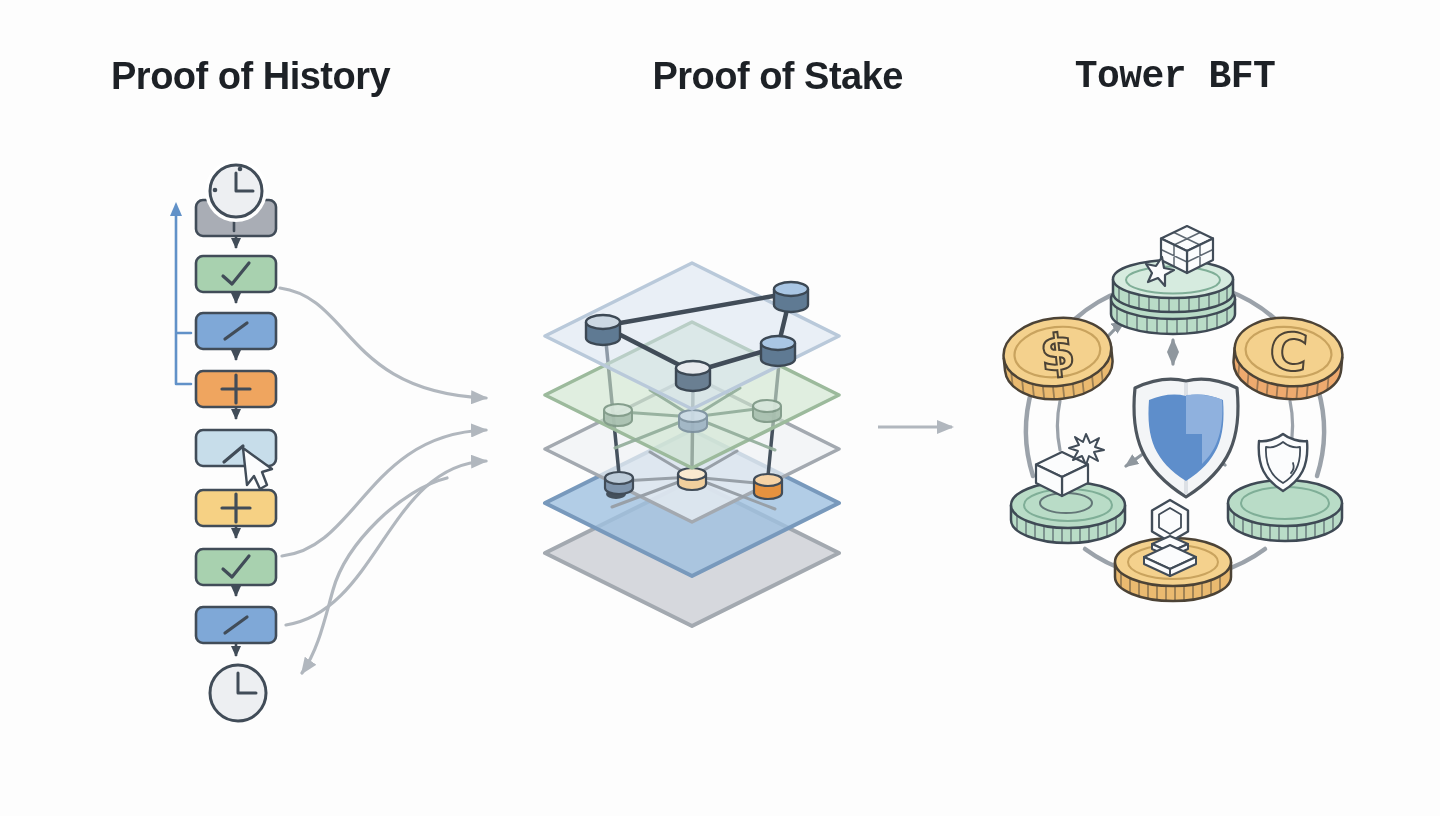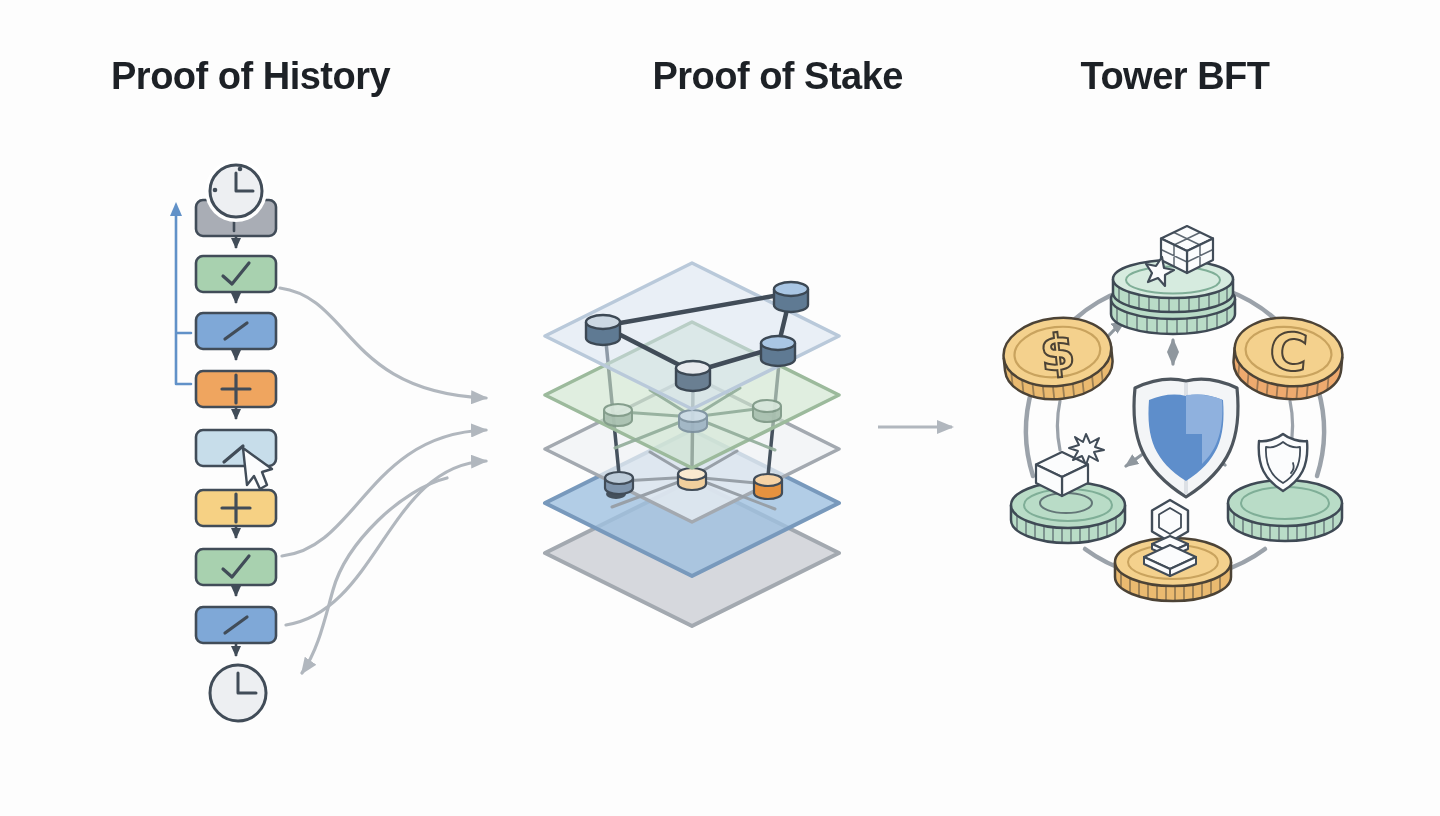--- a/index.html
+++ b/index.html
@@ -7,21 +7,21 @@
     position:relative;width:1440px;height:816px;overflow:hidden;
     background:var(--background,#fdfdfd);
     font-family:"Liberation Sans","DejaVu Sans",sans-serif;
   }
   .title{
     position:absolute;top:55px;font-size:38px;font-weight:700;
     letter-spacing:-0.5px;color:var(--ink,#1d2126);white-space:nowrap;
   }
   .title-poh{left:111px;}
   .title-pos{left:503px;width:400px;text-align:right;}
-  .title-tbft{left:975px;width:400px;text-align:center;}
+  .title-tbft{left:975px;width:400px;text-align:center;font-family:Liberation Mono, monospace;}
   svg{position:absolute;left:0;top:0;}
 
   
   .s-ink{stroke:var(--outline-dark,#414c58);}
   .s-flow{stroke:var(--flow-arrow,#b1b7be);}
   .s-dgray{stroke:var(--arrow-dark-gray,#8f979e);}
   .s-arc{stroke:var(--arc-gray,#9ba2aa);}
   .nf{fill:none;}
   .rj{stroke-linejoin:round;stroke-linecap:round;}
 

